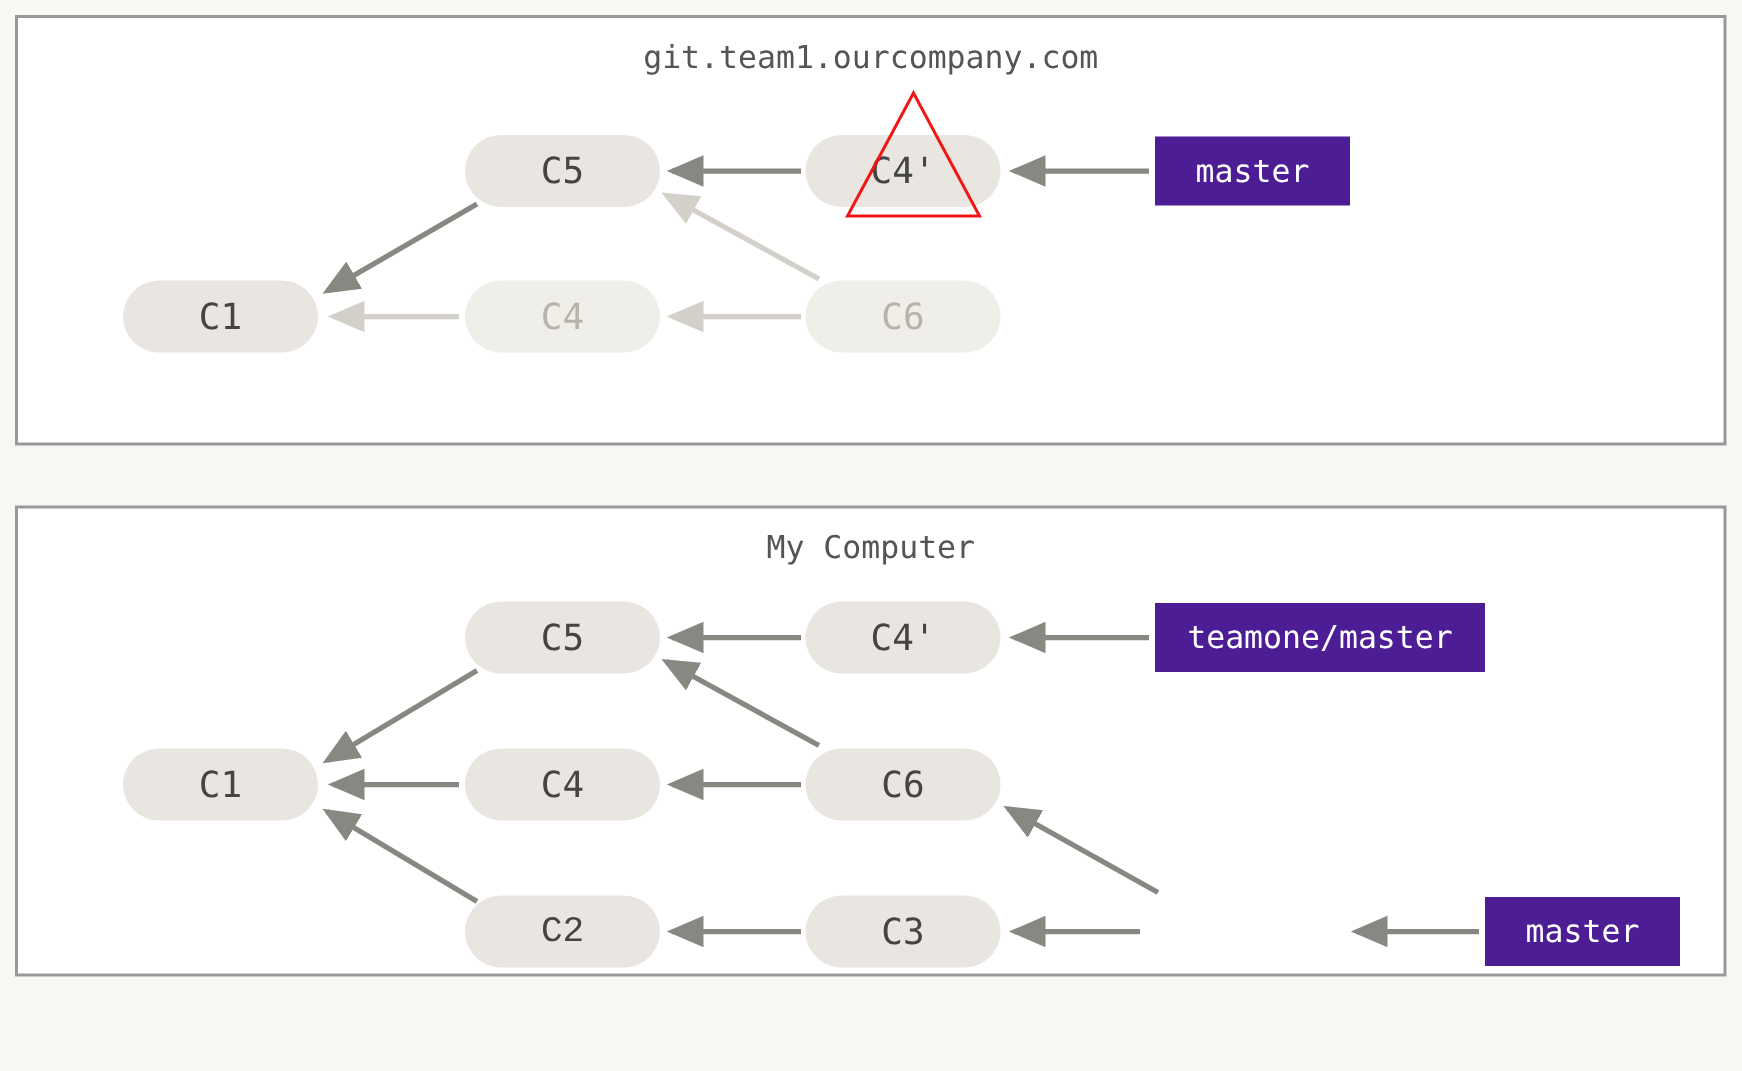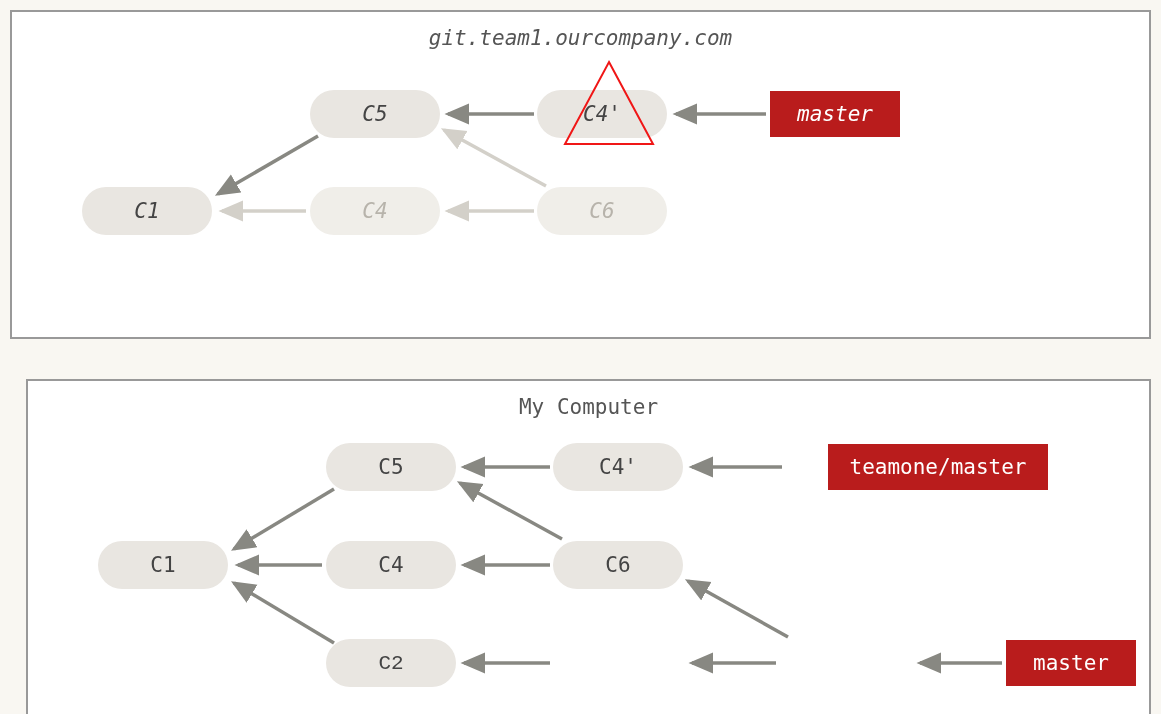--- a/index.html
+++ b/index.html
@@ -25,48 +25,48 @@
     color: #555;
   }
   .canvas { position: relative; width: 100%; height: 100%; }
   .commit {
     position: absolute;
     width: 130px;
     height: 48px;
     border-radius: 24px;
     background: #e9e6e1;
     color: #444;
-    font-size: 21px;
+    font-size: 24px;
     display: flex;
     align-items: center;
     justify-content: center;
     font-weight: 500;
   }
   .commit.faded {
     background: #f0eee9;
     color: #b7b3ab;
   }
   .ref {
     position: absolute;
     min-width: 130px;
     height: 46px;
-    background: #b91c1c;
+    background: #4c1d95;
     color: #fff;
     font-size: 21px;
     display: flex;
     align-items: center;
     justify-content: center;
     padding: 0 18px;
   }
   svg.arrows { position: absolute; top:0; left:0; pointer-events:none; }
 </style>
 </head>
 <body>
 
-<div class="panel" style="height:329px;font-style:italic;">
+<div class="panel" style="height:287px;">
   <div class="panel-title">git.team1.ourcompany.com</div>
   <div class="canvas">
 
     <div class="commit" style="left:298px; top:78px;">C5</div>
     <div class="commit" style="left:525px; top:78px;">C4'</div>
 
     <div class="commit" style="left:70px;  top:175px;">C1</div>
     <div class="commit faded" style="left:298px; top:175px;">C4</div>
     <div class="commit faded" style="left:525px; top:175px;">C6</div>
 
@@ -94,34 +94,35 @@
 
       <line x1="534" y1="174" x2="432" y2="118" stroke="#d3d0c9" stroke-width="3.5" marker-end="url(#ah1f)"></line>
     </svg>
 
     <svg style="position:absolute; left:549px; top:46px;" width="96" height="92">
       <polygon points="48,4 92,86 4,86" fill="none" stroke="#f01616" stroke-width="2"></polygon>
     </svg>
   </div>
 </div>
 
-<div class="panel" style="height:374px;margin-left:16px;">
+<div class="panel" style="height:314px;">
   <div class="panel-title">My Computer</div>
   <div class="canvas">
 
     <div class="commit" style="left:298px; top:62px;">C5</div>
     <div class="commit" style="left:525px; top:62px;">C4'</div>
 
     <div class="commit" style="left:70px;  top:160px;">C1</div>
     <div class="commit" style="left:298px; top:160px;">C4</div>
     <div class="commit" style="left:525px; top:160px;">C6</div>
 
     <div class="commit" style="left:298px; top:258px;font-family:Liberation Mono, monospace;">C2</div>
+    <div class="commit" style="left:525px; top:258px;">C3</div>
 
-    <div class="ref" style="left:800px; top:63px; min-width:220px;">teamone/master</div>
+    <div class="ref" style="left:758px; top:63px; min-width:220px;">teamone/master</div>
     <div class="ref" style="left:978px; top:259px;">master</div>
 
     <svg class="arrows" width="1141" height="346">
       <defs>
         <marker id="ah2" markerWidth="8" markerHeight="8" refX="6" refY="3" orient="auto">
           <path d="M0,0 L7,3 L0,6 Z" fill="#888882"></path>
         </marker>
       </defs>
 
       <line x1="306" y1="108" x2="206" y2="168" stroke="#888882" stroke-width="3.5" marker-end="url(#ah2)"></line>

